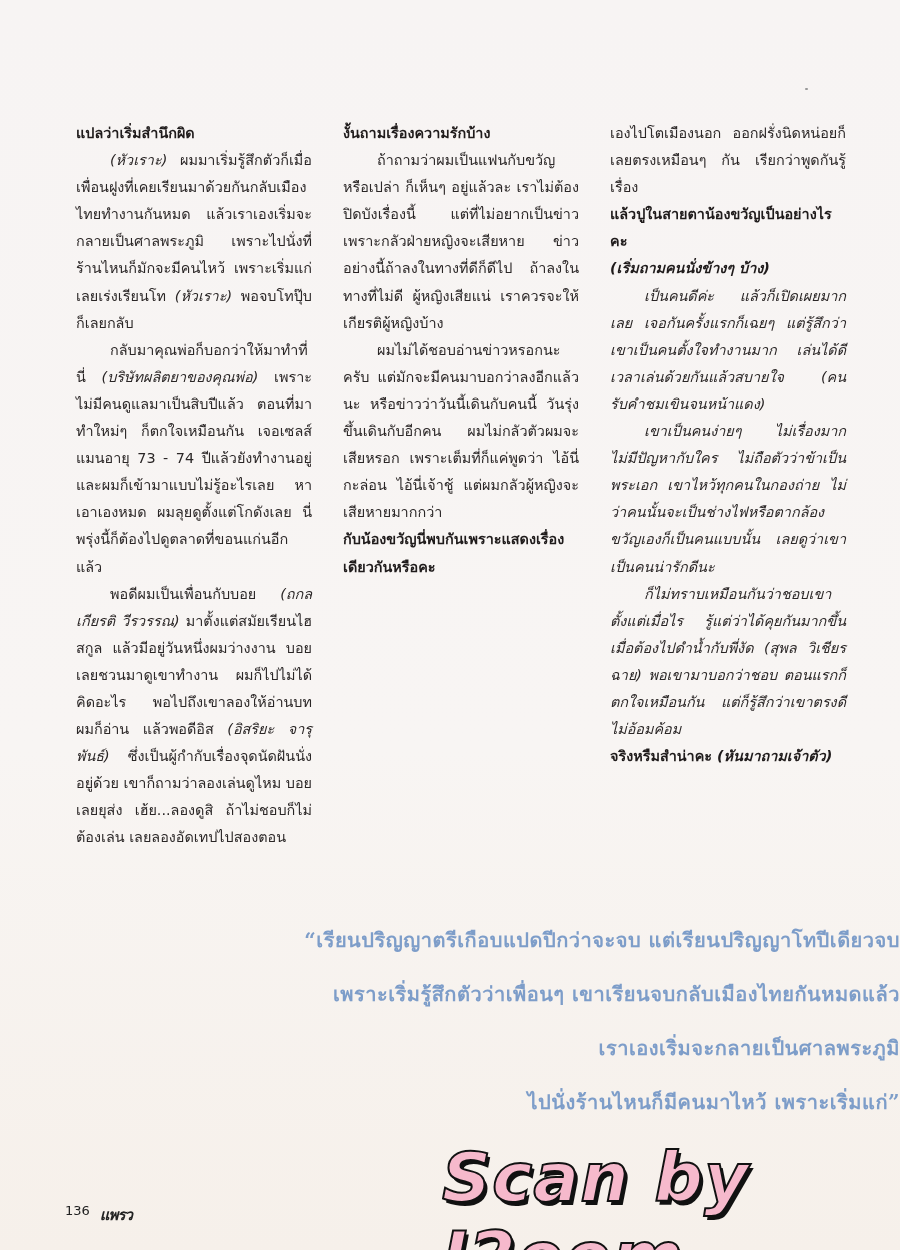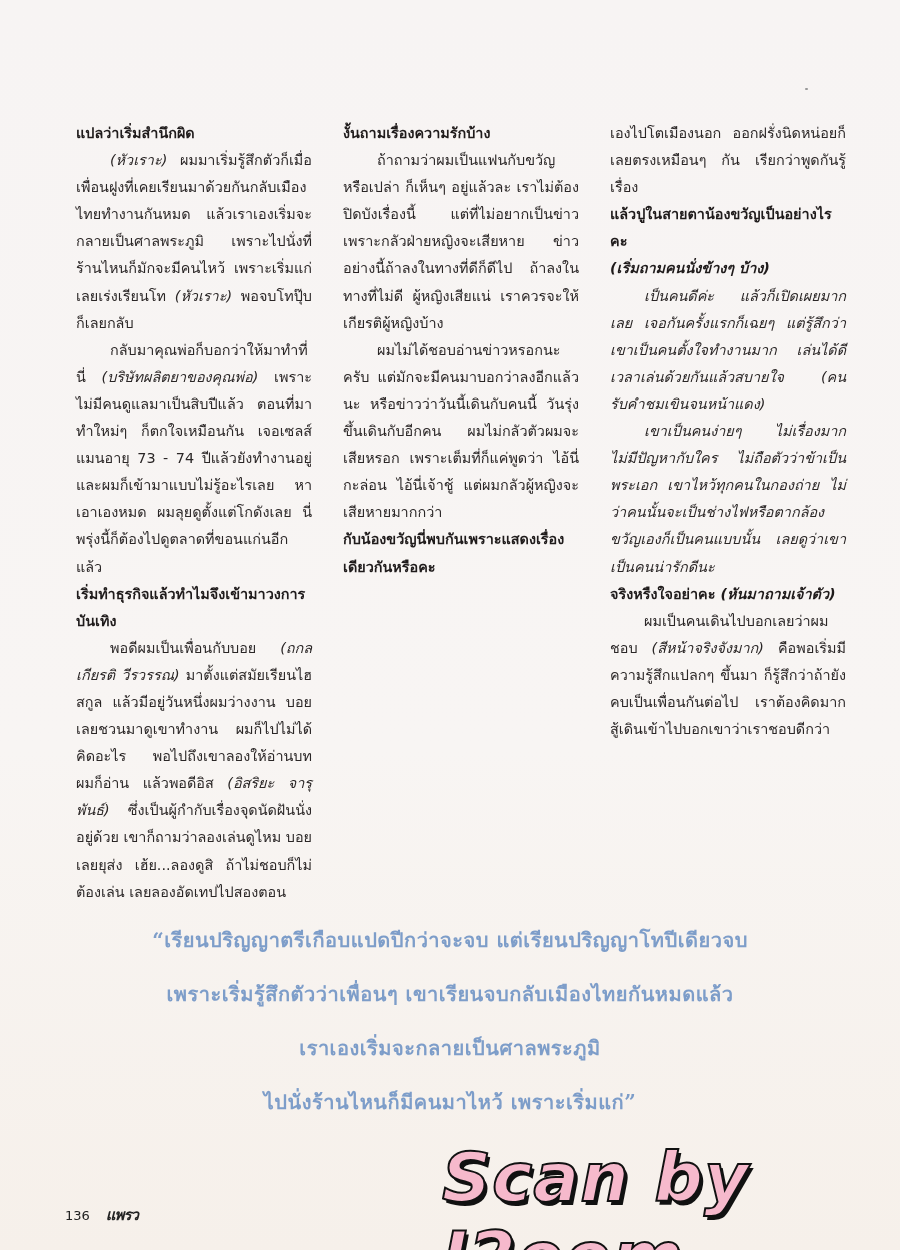--- a/index.html
+++ b/index.html
@@ -13,66 +13,65 @@
     position: absolute; top: 120px; left: 76px; width: 770px;
     display: flex; justify-content: space-between;
   }
   .col { width: 236px; font-size: 14.4px; line-height: 27.1px; text-align: justify; }
   .col p { margin: 0; }
   .col .indent { text-indent: 34px; }
   .col .heading { font-weight: bold; color: #1f1b1b; }
   .col em, .col .it { font-style: italic; }
   .pull-quote {
     position: absolute; top: 918px; left: 0; width: 900px;
-    text-align: center;
+    text-align: right;
     font-family: "DejaVu Serif", "Liberation Serif", serif;
     font-weight: bold; font-size: 20px; color: #7d9dc9;
     letter-spacing: 0.5px;
   }
   .pull-quote div { height: 54px; line-height: 44px; }
   .watermark {
     position: absolute; left: 442px; top: 1138px;
     font-family: "DejaVu Sans", sans-serif; font-weight: bold;
     font-size: 68px; color: #f6b9cc;
     -webkit-text-stroke: 2px #111;
     text-shadow: 3px 4px 0 #111;
     letter-spacing: 1px;
     font-style: italic;
   }
   .footer {
     position: absolute; left: 65px; top: 1203px;
-    font-size: 13px; color: #222; display: flex; align-items: center; gap: 16px;
+    font-size: 13px; color: #222; display: flex; gap: 10px;
   }
   .footer .logo { font-style: italic; font-weight: bold; font-size: 15px; letter-spacing: -1px; }
   .speck { position: absolute; width: 3px; height: 2px; background: #999; border-radius: 1px; }
 </style>
 </head>
 <body>
 
 <div class="columns">
   <div class="col">
       <p class="heading"><span>แปลว่าเริ่มสำนึกผิด</span></p>
       <p class="indent"><span class="it">(หัวเราะ)</span><span> ผมมาเริ่มรู้สึกตัวก็เมื่อเพื่อนฝูงที่เคยเรียนมาด้วยกันกลับเมืองไทยทำงานกันหมด แล้วเราเองเริ่มจะกลายเป็นศาลพระภูมิ เพราะไปนั่งที่ร้านไหนก็มักจะมีคนไหว้ เพราะเริ่มแก่ เลยเร่งเรียนโท </span><span class="it">(หัวเราะ)</span><span> พอจบโทปุ๊บก็เลยกลับ</span></p>
       <p class="indent"><span>กลับมาคุณพ่อก็บอกว่าให้มาทำที่นี่ </span><span class="it">(บริษัทผลิตยาของคุณพ่อ)</span><span> เพราะไม่มีคนดูแลมาเป็นสิบปีแล้ว ตอนที่มาทำใหม่ๆ ก็ตกใจเหมือนกัน เจอเซลส์แมนอายุ 73 - 74 ปีแล้วยังทำงานอยู่ และผมก็เข้ามาแบบไม่รู้อะไรเลย หาเอาเองหมด ผมลุยดูตั้งแต่โกดังเลย นี่พรุ่งนี้ก็ต้องไปดูตลาดที่ขอนแก่นอีกแล้ว</span></p>
-      <p class="heading"><span>เริ่มทำธุรกิจแล้วทำไมจึงเข้ามาวงการบันเทิง</span></p>
       <p class="indent"><span>พอดีผมเป็นเพื่อนกับบอย </span><span class="it">(ถกลเกียรติ วีรวรรณ)</span><span> มาตั้งแต่สมัยเรียนไฮสกูล แล้วมีอยู่วันหนึ่งผมว่างงาน บอยเลยชวนมาดูเขาทำงาน ผมก็ไปไม่ได้คิดอะไร พอไปถึงเขาลองให้อ่านบท ผมก็อ่าน แล้วพอดีอิส </span><span class="it">(อิสริยะ จารุพันธ์)</span><span> ซึ่งเป็นผู้กำกับเรื่องจุดนัดฝันนั่งอยู่ด้วย เขาก็ถามว่าลองเล่นดูไหม บอยเลยยุส่ง เฮ้ย...ลองดูสิ ถ้าไม่ชอบก็ไม่ต้องเล่น เลยลองอัดเทปไปสองตอน</span></p>
     </div>
   <div class="col">
       <p class="heading"><span>งั้นถามเรื่องความรักบ้าง</span></p>
       <p class="indent"><span>ถ้าถามว่าผมเป็นแฟนกับขวัญหรือเปล่า ก็เห็นๆ อยู่แล้วละ เราไม่ต้องปิดบังเรื่องนี้ แต่ที่ไม่อยากเป็นข่าวเพราะกลัวฝ่ายหญิงจะเสียหาย ข่าวอย่างนี้ถ้าลงในทางที่ดีก็ดีไป ถ้าลงในทางที่ไม่ดี ผู้หญิงเสียแน่ เราควรจะให้เกียรติผู้หญิงบ้าง</span></p>
       <p class="indent"><span>ผมไม่ได้ชอบอ่านข่าวหรอกนะครับ แต่มักจะมีคนมาบอกว่าลงอีกแล้วนะ หรือข่าวว่าวันนี้เดินกับคนนี้ วันรุ่งขึ้นเดินกับอีกคน ผมไม่กลัวตัวผมจะเสียหรอก เพราะเต็มที่ก็แค่พูดว่า ไอ้นี่กะล่อน ไอ้นี่เจ้าชู้ แต่ผมกลัวผู้หญิงจะเสียหายมากกว่า</span></p>
       <p class="heading"><span>กับน้องขวัญนี่พบกันเพราะแสดงเรื่องเดียวกันหรือคะ</span></p>
     </div>
   <div class="col">
       <p class=""><span>เองไปโตเมืองนอก ออกฝรั่งนิดหน่อยก็เลยตรงเหมือนๆ กัน เรียกว่าพูดกันรู้เรื่อง</span></p>
       <p class="heading"><span>แล้วปูในสายตาน้องขวัญเป็นอย่างไรคะ</span><br><span class="it">(เริ่มถามคนนั่งข้างๆ บ้าง)</span></p>
       <p class="indent"><span class="it">เป็นคนดีค่ะ แล้วก็เปิดเผยมากเลย เจอกันครั้งแรกก็เฉยๆ แต่รู้สึกว่าเขาเป็นคนตั้งใจทำงานมาก เล่นได้ดี เวลาเล่นด้วยกันแล้วสบายใจ (คนรับคำชมเขินจนหน้าแดง)</span></p>
       <p class="indent"><span class="it">เขาเป็นคนง่ายๆ ไม่เรื่องมาก ไม่มีปัญหากับใคร ไม่ถือตัวว่าข้าเป็นพระเอก เขาไหว้ทุกคนในกองถ่าย ไม่ว่าคนนั้นจะเป็นช่างไฟหรือตากล้อง ขวัญเองก็เป็นคนแบบนั้น เลยดูว่าเขาเป็นคนน่ารักดีนะ</span></p>
-      <p class="heading"><span>จริงหรืงใจอย่าคะ</span>  <span class="it">(หันมาถามเจ้าตัว)</span></p>
-      <p class="indent"><span>ผมเป็นคนเดินไปบอกเลยว่าผมชอบ </span><span class="it">(สีหน้าจริงจังมาก)</span><span> คือพอเริ่มมีความรู้สึกแปลกๆ ขึ้นมา ก็รู้สึกว่าถ้ายังคบเป็นเพื่อนกันต่อไป เราต้องคิดมาก สู้เดินเข้าไปบอกเขาว่าเราชอบดีกว่า</span></p>
+      <p class="indent"><span class="it">ก็ไม่ทราบเหมือนกันว่าชอบเขาตั้งแต่เมื่อไร รู้แต่ว่าได้คุยกันมากขึ้นเมื่อต้องไปดำน้ำกับพี่งัด (สุพล วิเชียรฉาย) พอเขามาบอกว่าชอบ ตอนแรกก็ตกใจเหมือนกัน แต่ก็รู้สึกว่าเขาตรงดีไม่อ้อมค้อม</span></p>
+      <p class="heading"><span>จริงหรืมสำน่าคะ</span>  <span class="it">(หันมาถามเจ้าตัว)</span></p>
     </div>
 </div>
 
 <div class="pull-quote" style="color: rgb(125, 157, 201);">
   <div>“เรียนปริญญาตรีเกือบแปดปีกว่าจะจบ  แต่เรียนปริญญาโทปีเดียวจบ</div>
   <div>เพราะเริ่มรู้สึกตัวว่าเพื่อนๆ เขาเรียนจบกลับเมืองไทยกันหมดแล้ว</div>
   <div>เราเองเริ่มจะกลายเป็นศาลพระภูมิ</div>
   <div>ไปนั่งร้านไหนก็มีคนมาไหว้  เพราะเริ่มแก่”</div>
 </div>
 

